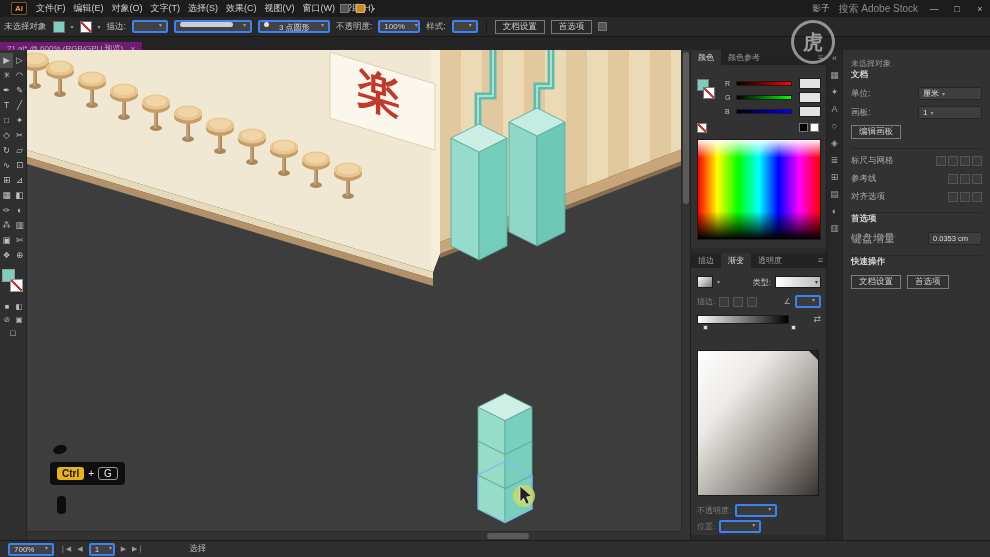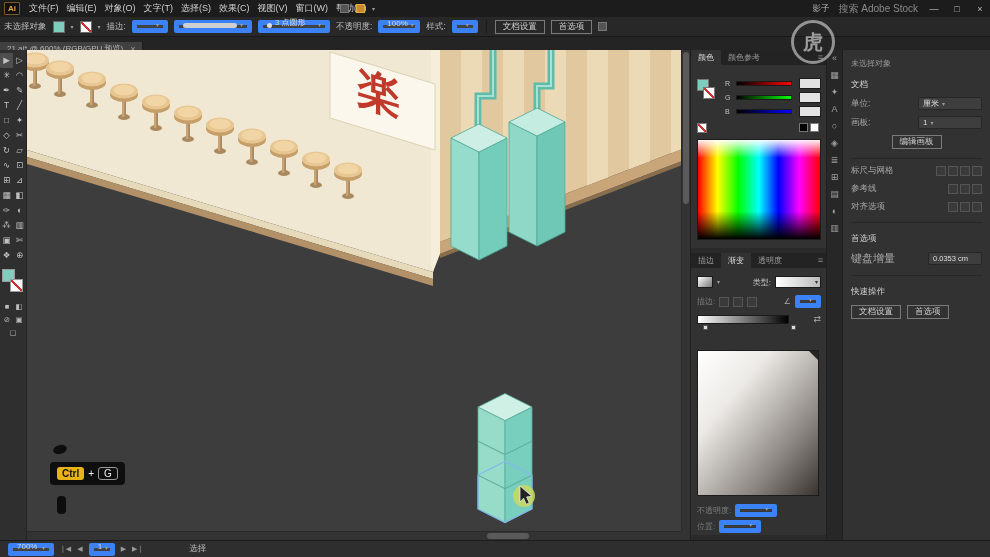--- a/index.html
+++ b/index.html
@@ -1,47 +1,47 @@
 <!DOCTYPE html>
 <html><head>
 <meta charset="utf-8">
 <style>
   *{box-sizing:border-box;margin:0;padding:0}
   html,body{width:990px;height:557px;overflow:hidden}
   body{position:relative;background:#2b2b2b;font-family:"Liberation Sans","DejaVu Sans",sans-serif;color:#c8c8c8;-webkit-font-smoothing:antialiased}
   i{font-style:normal}
   
-  #titlebar{position:absolute;left:0;top:0;width:990px;height:17px;background:#1c1c1c;display:flex;align-items:center;padding-left:4px}
+  #titlebar{position:absolute;left:0;top:0;width:990px;height:17px;background:#1c1c1c;display:flex;align-items:center;padding-left:11px}
   #ai-logo{width:16px;height:13px;background:#111;color:#e8a33d;border:1px solid #7a5a22;font-size:8px;font-weight:bold;line-height:11px;text-align:center;border-radius:1px}
   #menus{display:flex;gap:8px;margin-left:9px;font-size:9px;color:#cfcfcf;white-space:nowrap}
   .menu-item{cursor:default}
   #tb-mid{position:absolute;left:340px;top:0;height:17px;display:flex;align-items:center;gap:7px}
   .mi{width:9px;height:9px;background:#555;border:1px solid #777;display:inline-block}
   .mi.amber{background:#c98a2e;border-color:#e2a94f}
   #tb-right{position:absolute;right:3px;top:0;height:17px;display:flex;align-items:center;gap:9px}
   #user-label{font-size:8.5px;color:#bbb}
   #stock-search{font-size:10px;color:#8a8a8a}
   .winbtn{width:14px;text-align:center;font-size:9px;color:#bdbdbd}
   .caret{font-size:6px;color:#9a9a9a;line-height:1}
   
   #controlbar{position:absolute;left:0;top:17px;width:990px;height:20px;background:#282828;border-bottom:1px solid #191919;display:flex;align-items:center;gap:6px;padding-left:4px;font-size:8.5px}
   .cb-label{color:#bdbdbd;white-space:nowrap}
   .swatch{width:12px;height:12px;border:1px solid #6a6a6a;display:inline-block}
   .swatch.fill{background:#7ecdbd}
   .swatch.stroke{background:#fff;background-image:linear-gradient(45deg,transparent 43%,#cc3333 43%,#cc3333 57%,transparent 57%)}
-  .combo{display:inline-flex;align-items:flex-end;gap:3px;background:#424242;border:5px solid #3b82f6;border-radius:2px;height:13px;padding:0 4px;font-size:8px;color:#d5d5d5;white-space:nowrap}
+  .combo{display:inline-flex;align-items:flex-start;gap:10px;background:#424242;border:2px solid #3b82f6;border-radius:2px;height:13px;padding:0 4px;font-size:8px;color:#d5d5d5;white-space:nowrap}
   .combo .caret{margin-left:auto}
   .w36{width:36px}.w78{width:78px}.w66{width:72px}.w40{width:42px}.w26{width:26px}
   .lens{flex:1;height:5px;border-radius:3px;background:#cfcfcf}
   .dot{width:5px;height:5px;border-radius:50%;background:#ddd;display:inline-block}
   .vsep{width:1px;height:14px;background:#1a1a1a;margin:0 2px}
   .obtn{background:none;border:1px solid #7a7a7a;border-radius:0;color:#d0d0d0;font-size:8.5px;height:14px;padding:0 7px;font-family:inherit}
   
   #tabrow{position:absolute;left:0;top:37px;width:990px;height:13px;background:#242424}
-  #doctab{display:inline-flex;align-items:center;height:13px;background:#404040;color:#b5b5b5;font-size:8px;padding:0 7px;gap:7px;border-right:1px solid #1c1c1c}
+  #doctab{display:inline-flex;align-items:center;height:13px;background:#701a75;color:#b5b5b5;font-size:8px;padding:0 7px;gap:7px;border-right:1px solid #1c1c1c}
   #tabclose{color:#9a9a9a;font-size:9px}
   
   #toolbar{position:absolute;left:0;top:50px;width:27px;height:490px;background:#2f2f2f;border-right:1px solid #232323}
   #tools-grid{display:grid;grid-template-columns:13px 13px;justify-content:center;padding-top:3px}
   .tool{height:15px;line-height:15px;text-align:center;font-size:8.5px;color:#c2c2c2}
   .tool.active{background:#4e4e4e;border-radius:1px}
   #fswidget{position:relative;height:28px;margin-top:6px}
   #tw-fill{position:absolute;left:2px;top:0;width:13px;height:13px;background:#7ecdbd;border:1px solid #999}
   #tw-stroke{position:absolute;left:10px;top:10px;width:13px;height:13px;background:#fff;background-image:linear-gradient(45deg,transparent 43%,#cc3333 43%,#cc3333 57%,transparent 57%);border:1px solid #999}
   #tool-footer{display:flex;flex-wrap:wrap;justify-content:center;gap:2px;margin-top:4px}
@@ -96,31 +96,31 @@
   #gsquare{position:absolute;left:6px;top:82px;width:122px;height:146px;border:1px solid #1c1c1c;background:linear-gradient(130deg,#ffffff 0%,#eceae6 30%,#8a8480 72%,#3a3431 100%)}
   #gsquare .fold{position:absolute;right:0;top:0;width:0;height:0;border-left:9px solid transparent;border-top:9px solid #242424}
   .gdim{color:#7c7c7c}
   .combo.dim{color:#8a8a8a;background:#3a3a3a}
   
   #iconstrip{position:absolute;left:826px;top:50px;width:16px;height:490px;background:#272727;border-left:1px solid #1f1f1f;text-align:center}
   #iconstrip span{display:block;height:17px;line-height:17px;font-size:9px;color:#9f9f9f}
   
   #props{position:absolute;left:842px;top:50px;width:148px;height:490px;background:#323232;border-left:1px solid #1f1f1f;padding:6px 8px;font-size:8.5px}
   .prop-header{font-size:8px;color:#9a9a9a;margin-top:2px}
-  .sect{font-size:8.5px;font-weight:normal;color:#d2d2d2;margin-top:10px}
+  .sect{font-size:8.5px;font-weight:bold;color:#d2d2d2;}
   .prow{display:flex;align-items:center;margin-top:6px;gap:4px}
   .plabel{color:#a8a8a8;white-space:nowrap}
   .pcombo{display:inline-flex;align-items:center;gap:3px;background:#3e3e3e;border:1px solid #262626;border-radius:2px;height:13px;padding:0 4px;font-size:8px;color:#ddd;margin-left:auto}
   .pc64{width:64px}.pc52{width:54px;margin-left:auto}
   .pdiv{border-top:1px solid #272727;margin-top:9px}
   .igroup{margin-left:auto;display:flex;gap:2px}
   .chk{width:9px;height:9px;background:#2a2a2a;border:1px solid #777;font-size:7px;line-height:8px;text-align:center;color:#ddd}
   .chklabel{font-size:8px;color:#b8b8b8}
   .qbtns{display:flex;gap:6px;margin-top:7px}
-  .right{justify-content:center}
+  .right{justify-content:flex-start}
   
   #statusbar{position:absolute;left:0;top:540px;width:990px;height:17px;background:#2e2e2e;border-top:1px solid #1b1b1b;display:flex;align-items:center;gap:6px;padding-left:8px;font-size:8.5px;color:#b8b8b8}
   .navg{font-size:7px;color:#999}
   #tool-status{margin-left:40px}
   
   #watermark{position:absolute;left:791px;top:20px;display:flex;align-items:center;gap:7px;z-index:60;pointer-events:none}
   #wm-logo{width:44px;height:44px;border:3px solid rgba(255,255,255,.5);border-radius:50%;display:flex;align-items:center;justify-content:center;font-size:20px;font-weight:bold;color:rgba(255,255,255,.55)}
   #wm-text{font-size:32px;font-weight:bold;letter-spacing:3px;color:rgba(255,255,255,.5)}
 </style>
 </head>

